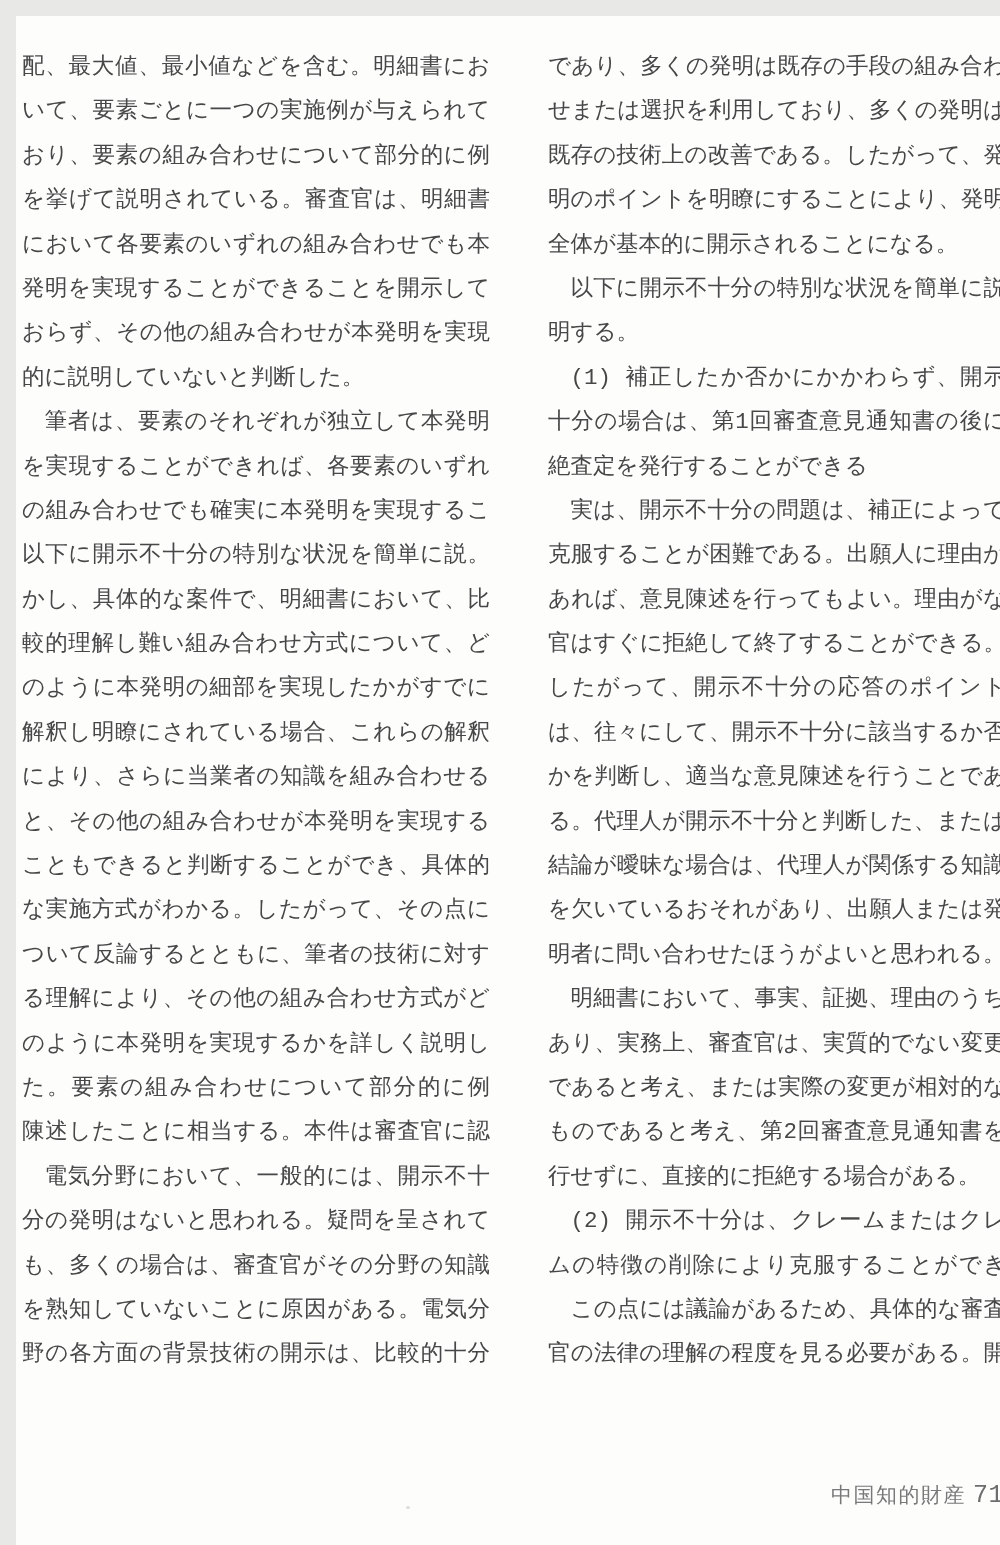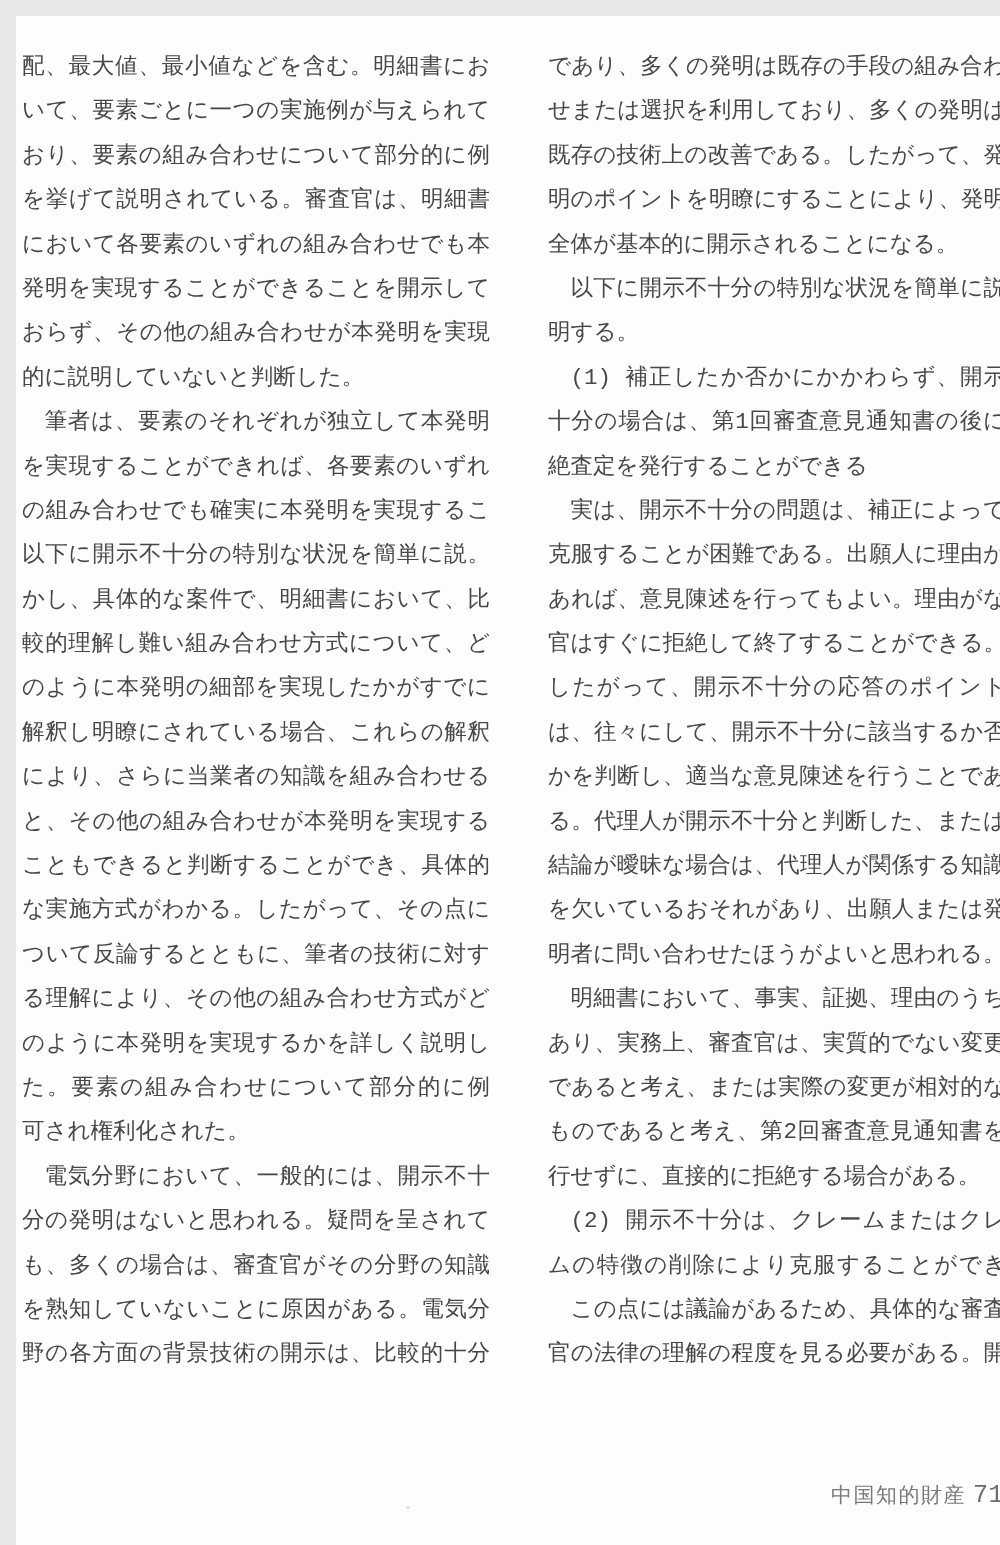--- a/index.html
+++ b/index.html
@@ -77,21 +77,21 @@
       <div class="line">のように本発明の細部を実現したかがすでに</div>
       <div class="line">解釈し明瞭にされている場合、これらの解釈</div>
       <div class="line">により、さらに当業者の知識を組み合わせる</div>
       <div class="line">と、その他の組み合わせが本発明を実現する</div>
       <div class="line">こともできると判断することができ、具体的</div>
       <div class="line">な実施方式がわかる。したがって、その点に</div>
       <div class="line">ついて反論するとともに、筆者の技術に対す</div>
       <div class="line">る理解により、その他の組み合わせ方式がど</div>
       <div class="line">のように本発明を実現するかを詳しく説明し</div>
       <div class="line">た。要素の組み合わせについて部分的に例</div>
-      <div class="line para-end">可され権利化された。</div>
+      <div class="line">陳述したことに相当する。本件は審査官に認</div>
       <div class="line indent">電気分野において、一般的には、開示不十</div>
       <div class="line">分の発明はないと思われる。疑問を呈されて</div>
       <div class="line">も、多くの場合は、審査官がその分野の知識</div>
       <div class="line">を熟知していないことに原因がある。電気分</div>
       <div class="line">野の各方面の背景技術の開示は、比較的十分</div>
     </div>
   <div class="column col-right" style="color: rgb(71, 71, 71);">
       <div class="line">であり、多くの発明は既存の手段の組み合わ</div>
       <div class="line">せまたは選択を利用しており、多くの発明は</div>
       <div class="line">既存の技術上の改善である。したがって、発</div>

